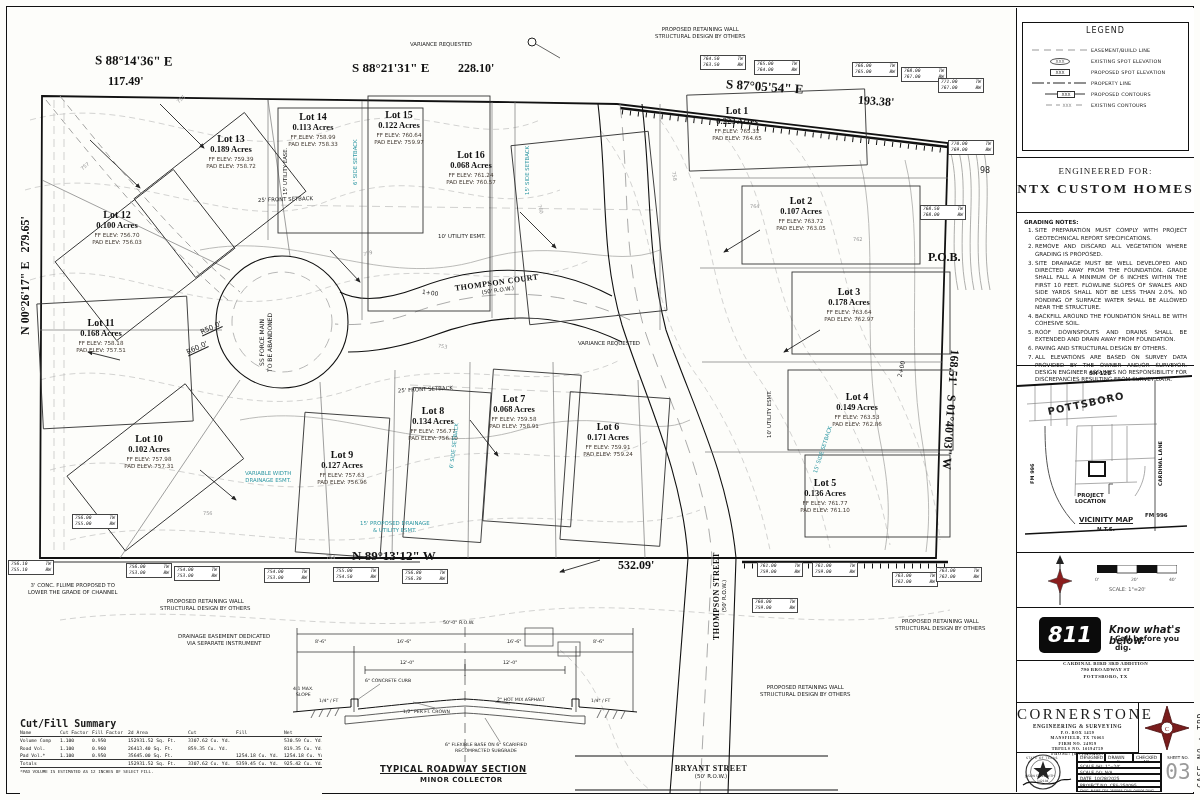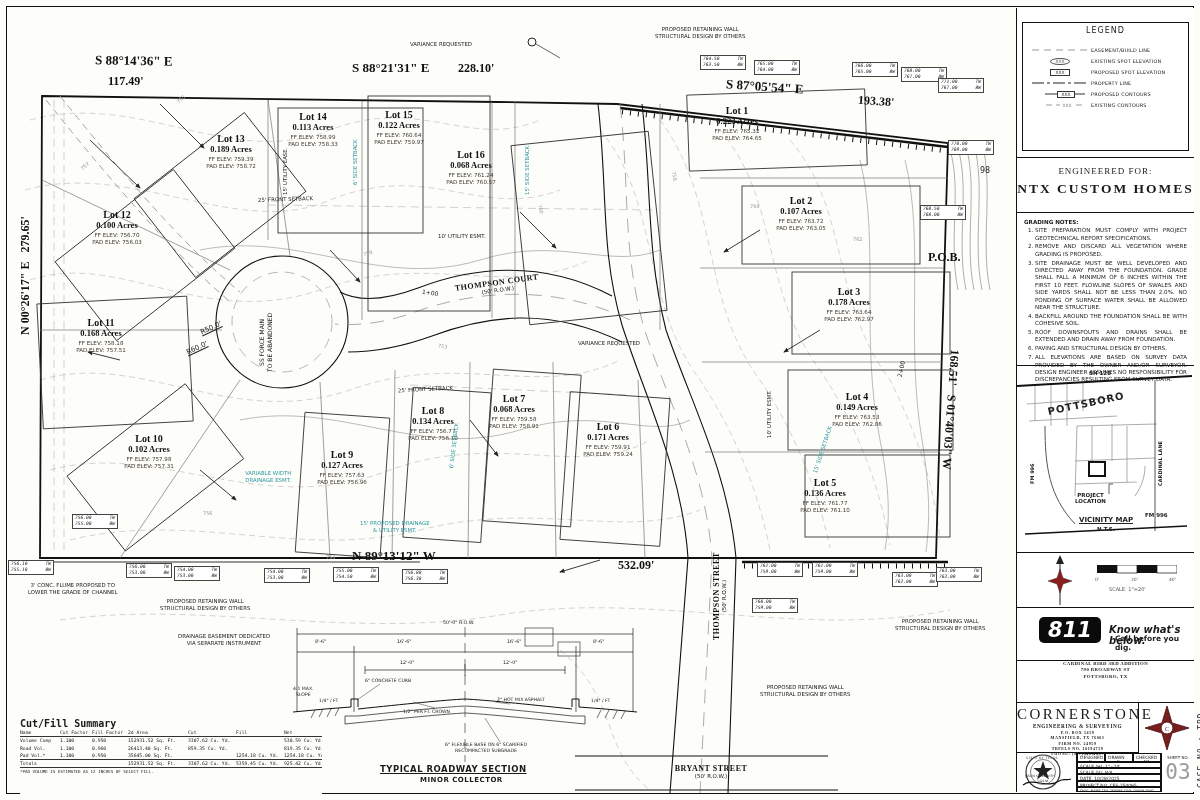--- a/index.html
+++ b/index.html
@@ -42,21 +42,21 @@
   .pt-sub{font-family:"Liberation Serif",serif;font-weight:700;font-size:4.8px;letter-spacing:.4px;text-align:center;line-height:1.35;}
   .firm-name{font-family:"Liberation Serif",serif;font-size:15px;letter-spacing:2.5px;text-align:center;margin-top:3px;}
   .firm-line{font-family:"Liberation Serif",serif;font-size:5.2px;font-weight:700;letter-spacing:.6px;text-align:center;line-height:1.35;}
   .tb-grid{position:absolute;font-size:4.6px;}
   .tb-cell{position:absolute;border:0.5px solid #111;box-sizing:border-box;padding:1px 2px;overflow:hidden;}
   .tb-lab{font-size:4.4px;}
   .tb-val{font-size:5px;text-align:center;}
   .sheetno{font-size:21px;color:#9a9a9a;font-family:"DejaVu Sans Mono",monospace;}
   .caseno{position:absolute;font-family:"DejaVu Sans Mono",monospace;font-size:8px;letter-spacing:1px;color:#222;transform:rotate(-90deg);transform-origin:0 0;z-index:12;white-space:nowrap;}
   
-  .logo811{width:62px;height:26px;background:#0b0b0b;border-radius:5px;display:flex;align-items:center;justify-content:center;
+  .logo811{width:62px;height:36px;background:#0b0b0b;border-radius:5px;display:flex;align-items:center;justify-content:center;
            color:#fff;font-size:21px;font-weight:700;font-style:italic;font-family:"DejaVu Sans",sans-serif;}
   .t811a{font-size:10px;font-weight:700;font-style:italic;}
   .t811b{font-size:7.5px;font-weight:700;}
   
   .cutfill{position:absolute;left:20px;top:718px;width:302px;height:76px;background:#fdfdfa;z-index:9;
            font-family:"DejaVu Sans Mono",monospace;overflow:hidden;}
   .cf-title{font-size:10px;font-weight:700;}
   .cf-row{display:flex;font-size:4.7px;white-space:nowrap;line-height:1.55;}
   .cf-row span{flex:none;overflow:hidden;}
   .c0{width:40px;} .c1{width:32px;} .c2{width:36px;} .c3{width:60px;} .c4{width:48px;} .c5{width:48px;} .c6{width:58px;}

